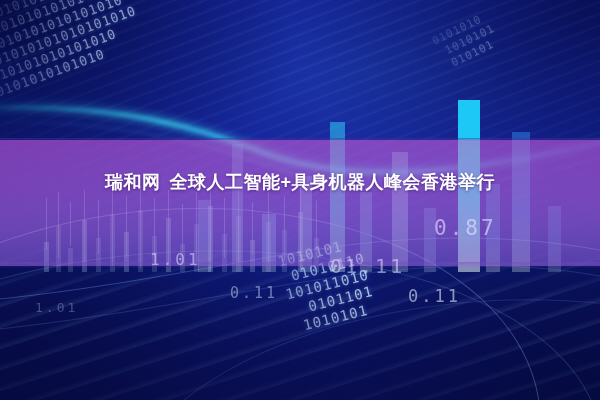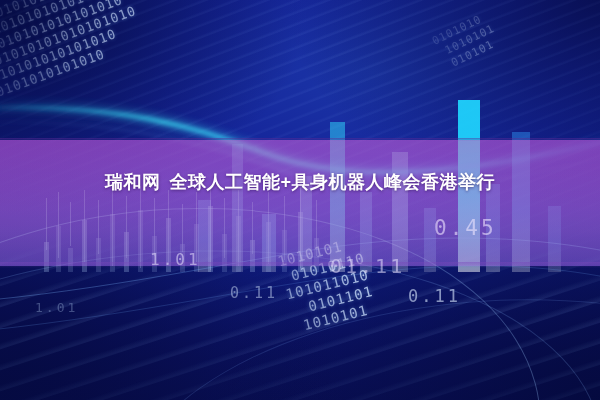--- a/index.html
+++ b/index.html
@@ -269,21 +269,21 @@
  1010101</div>
   <div class="binary" id="bin-cluster-c">0101010
  1010101
  010101</div>
 
   <div id="band-edge-top"></div>
   <div id="purple-band"></div>
   <div id="purple-band2"></div>
   <div id="band-edge-bottom"></div>
 
-  <div class="decimal" id="dec1">0.45</div>
+  <div class="decimal" id="dec1">0.87</div>
   <div class="decimal" id="dec2">01.11</div>
   <div class="decimal" id="dec3">0.11</div>
   <div class="decimal" id="dec4">1.01</div>
   <div class="decimal" id="dec5">0.11</div>
   <div class="decimal" id="dec6">1.01</div>
 
   <div id="headline">
     <div class="line">
       <span class="brand">瑞和网</span><span>全球人工智能+具身机器人峰会香港举行</span>
     </div>

